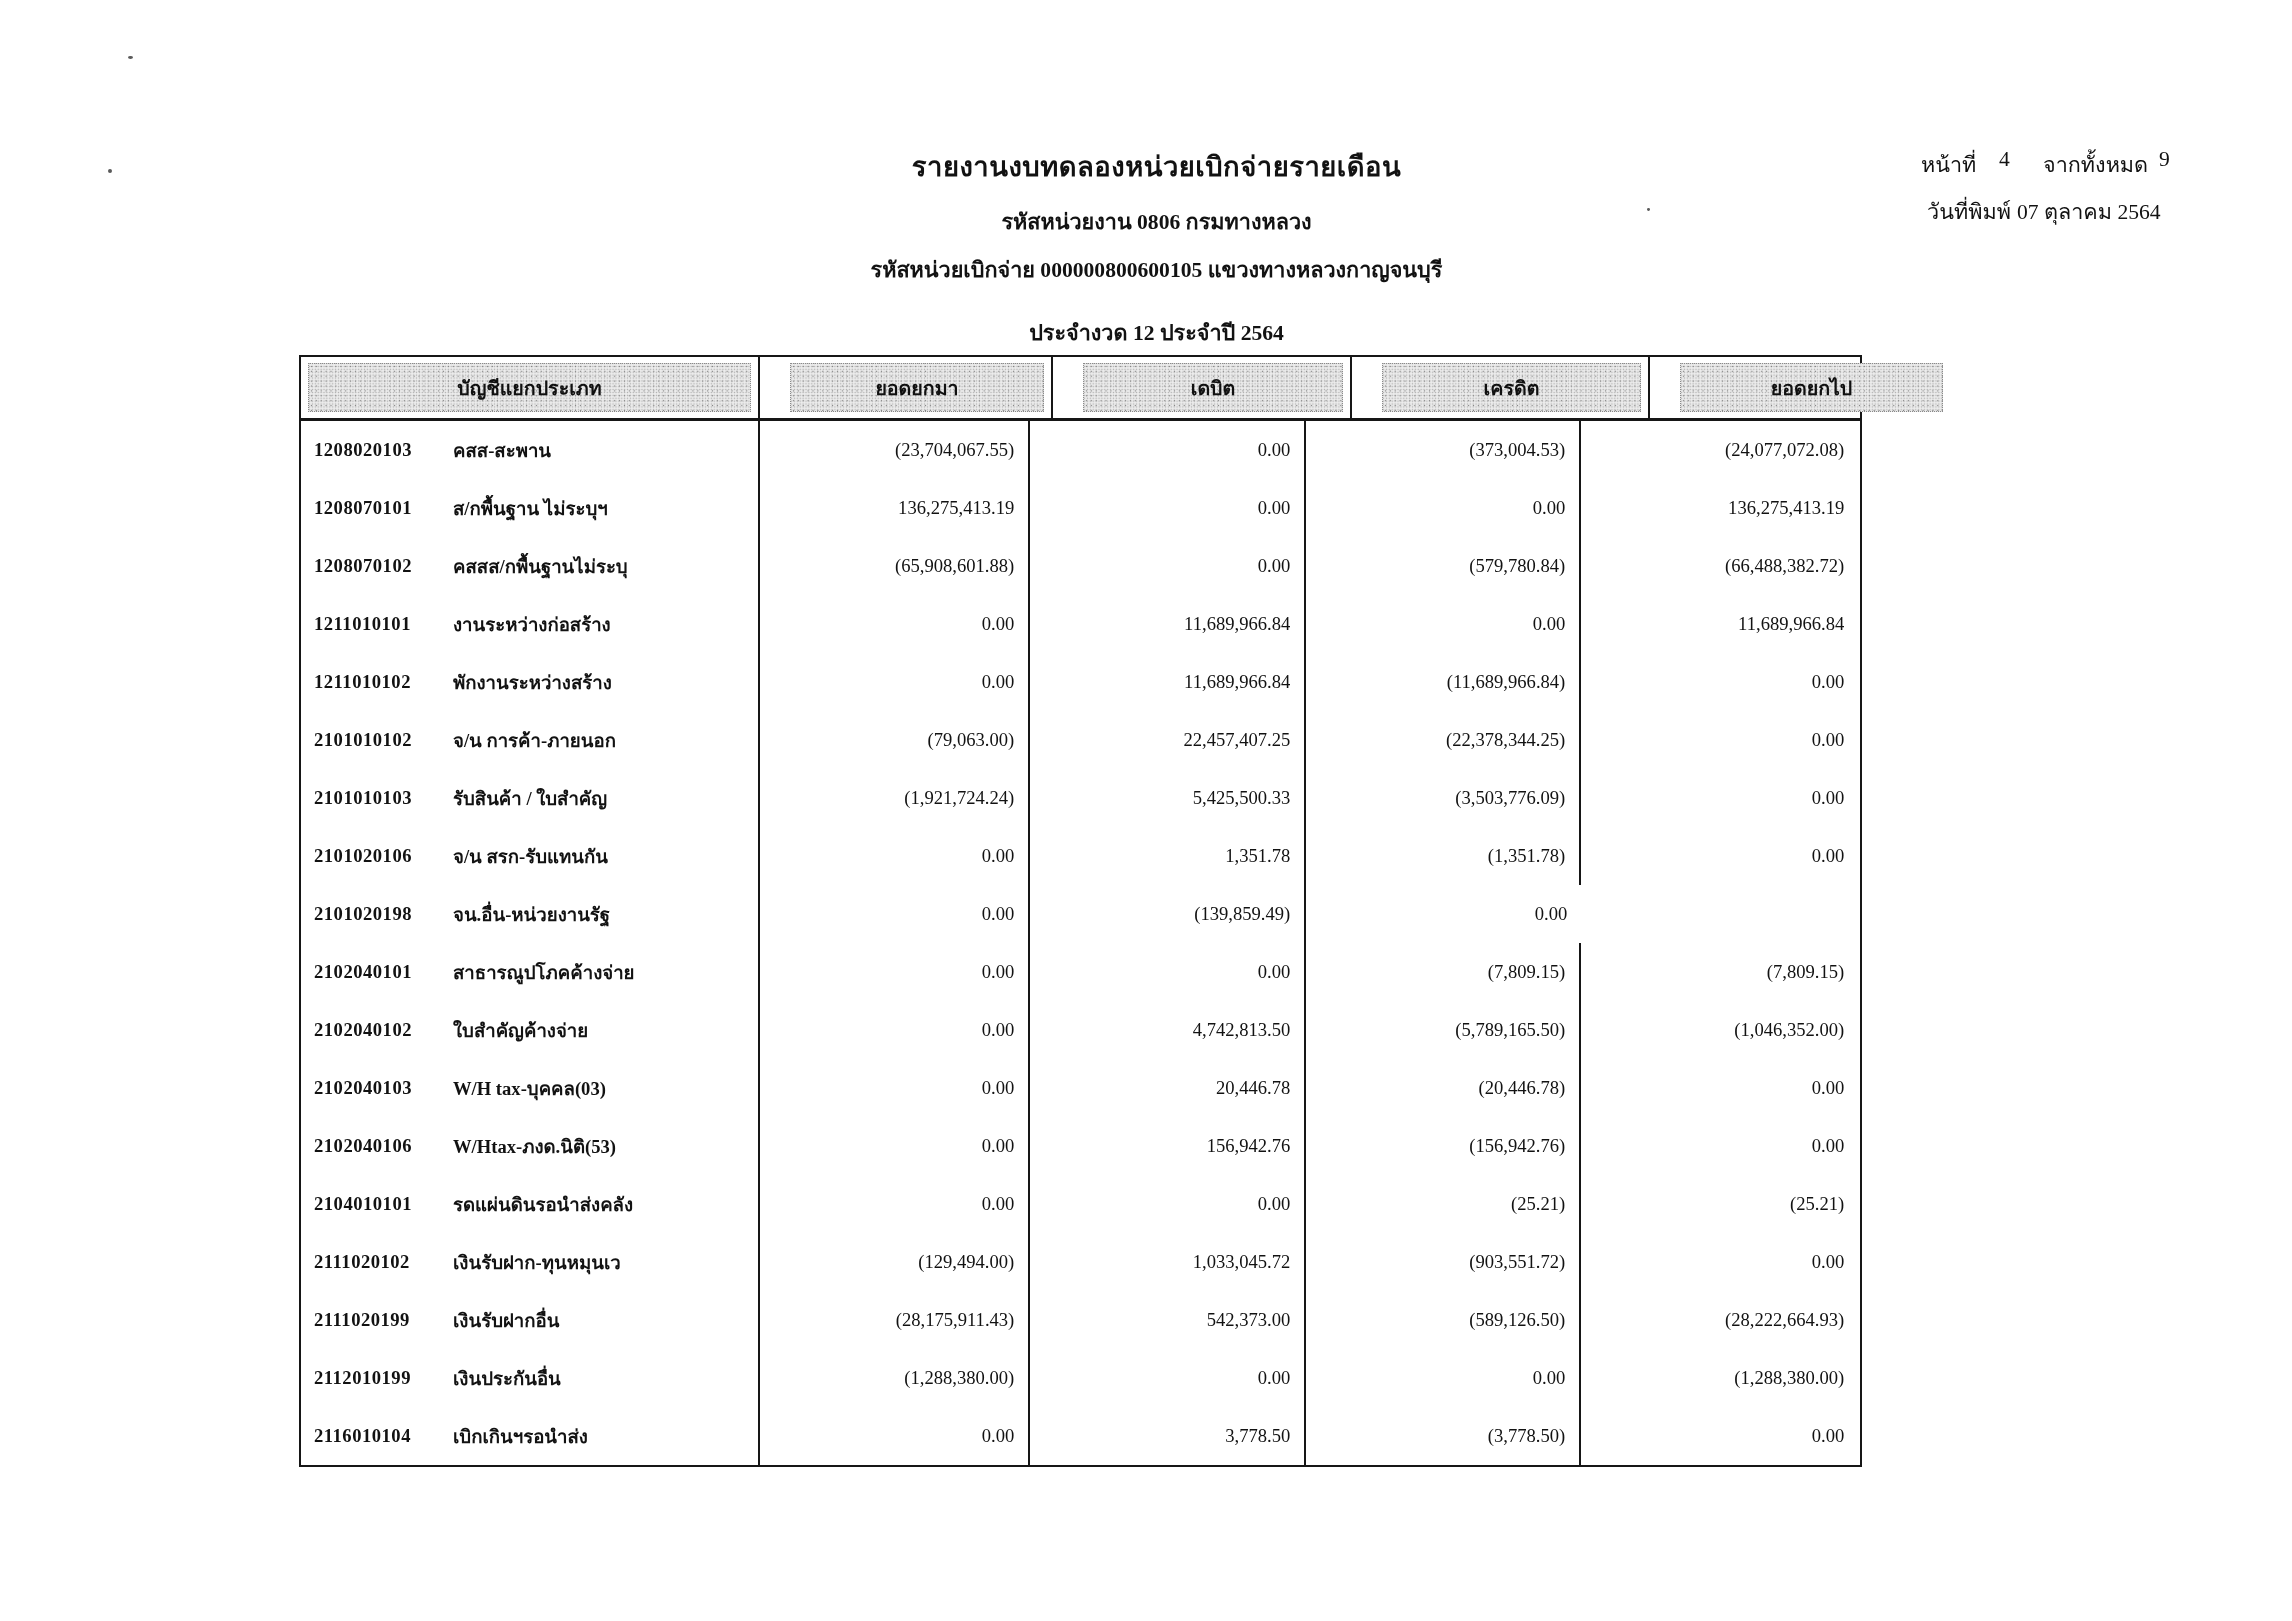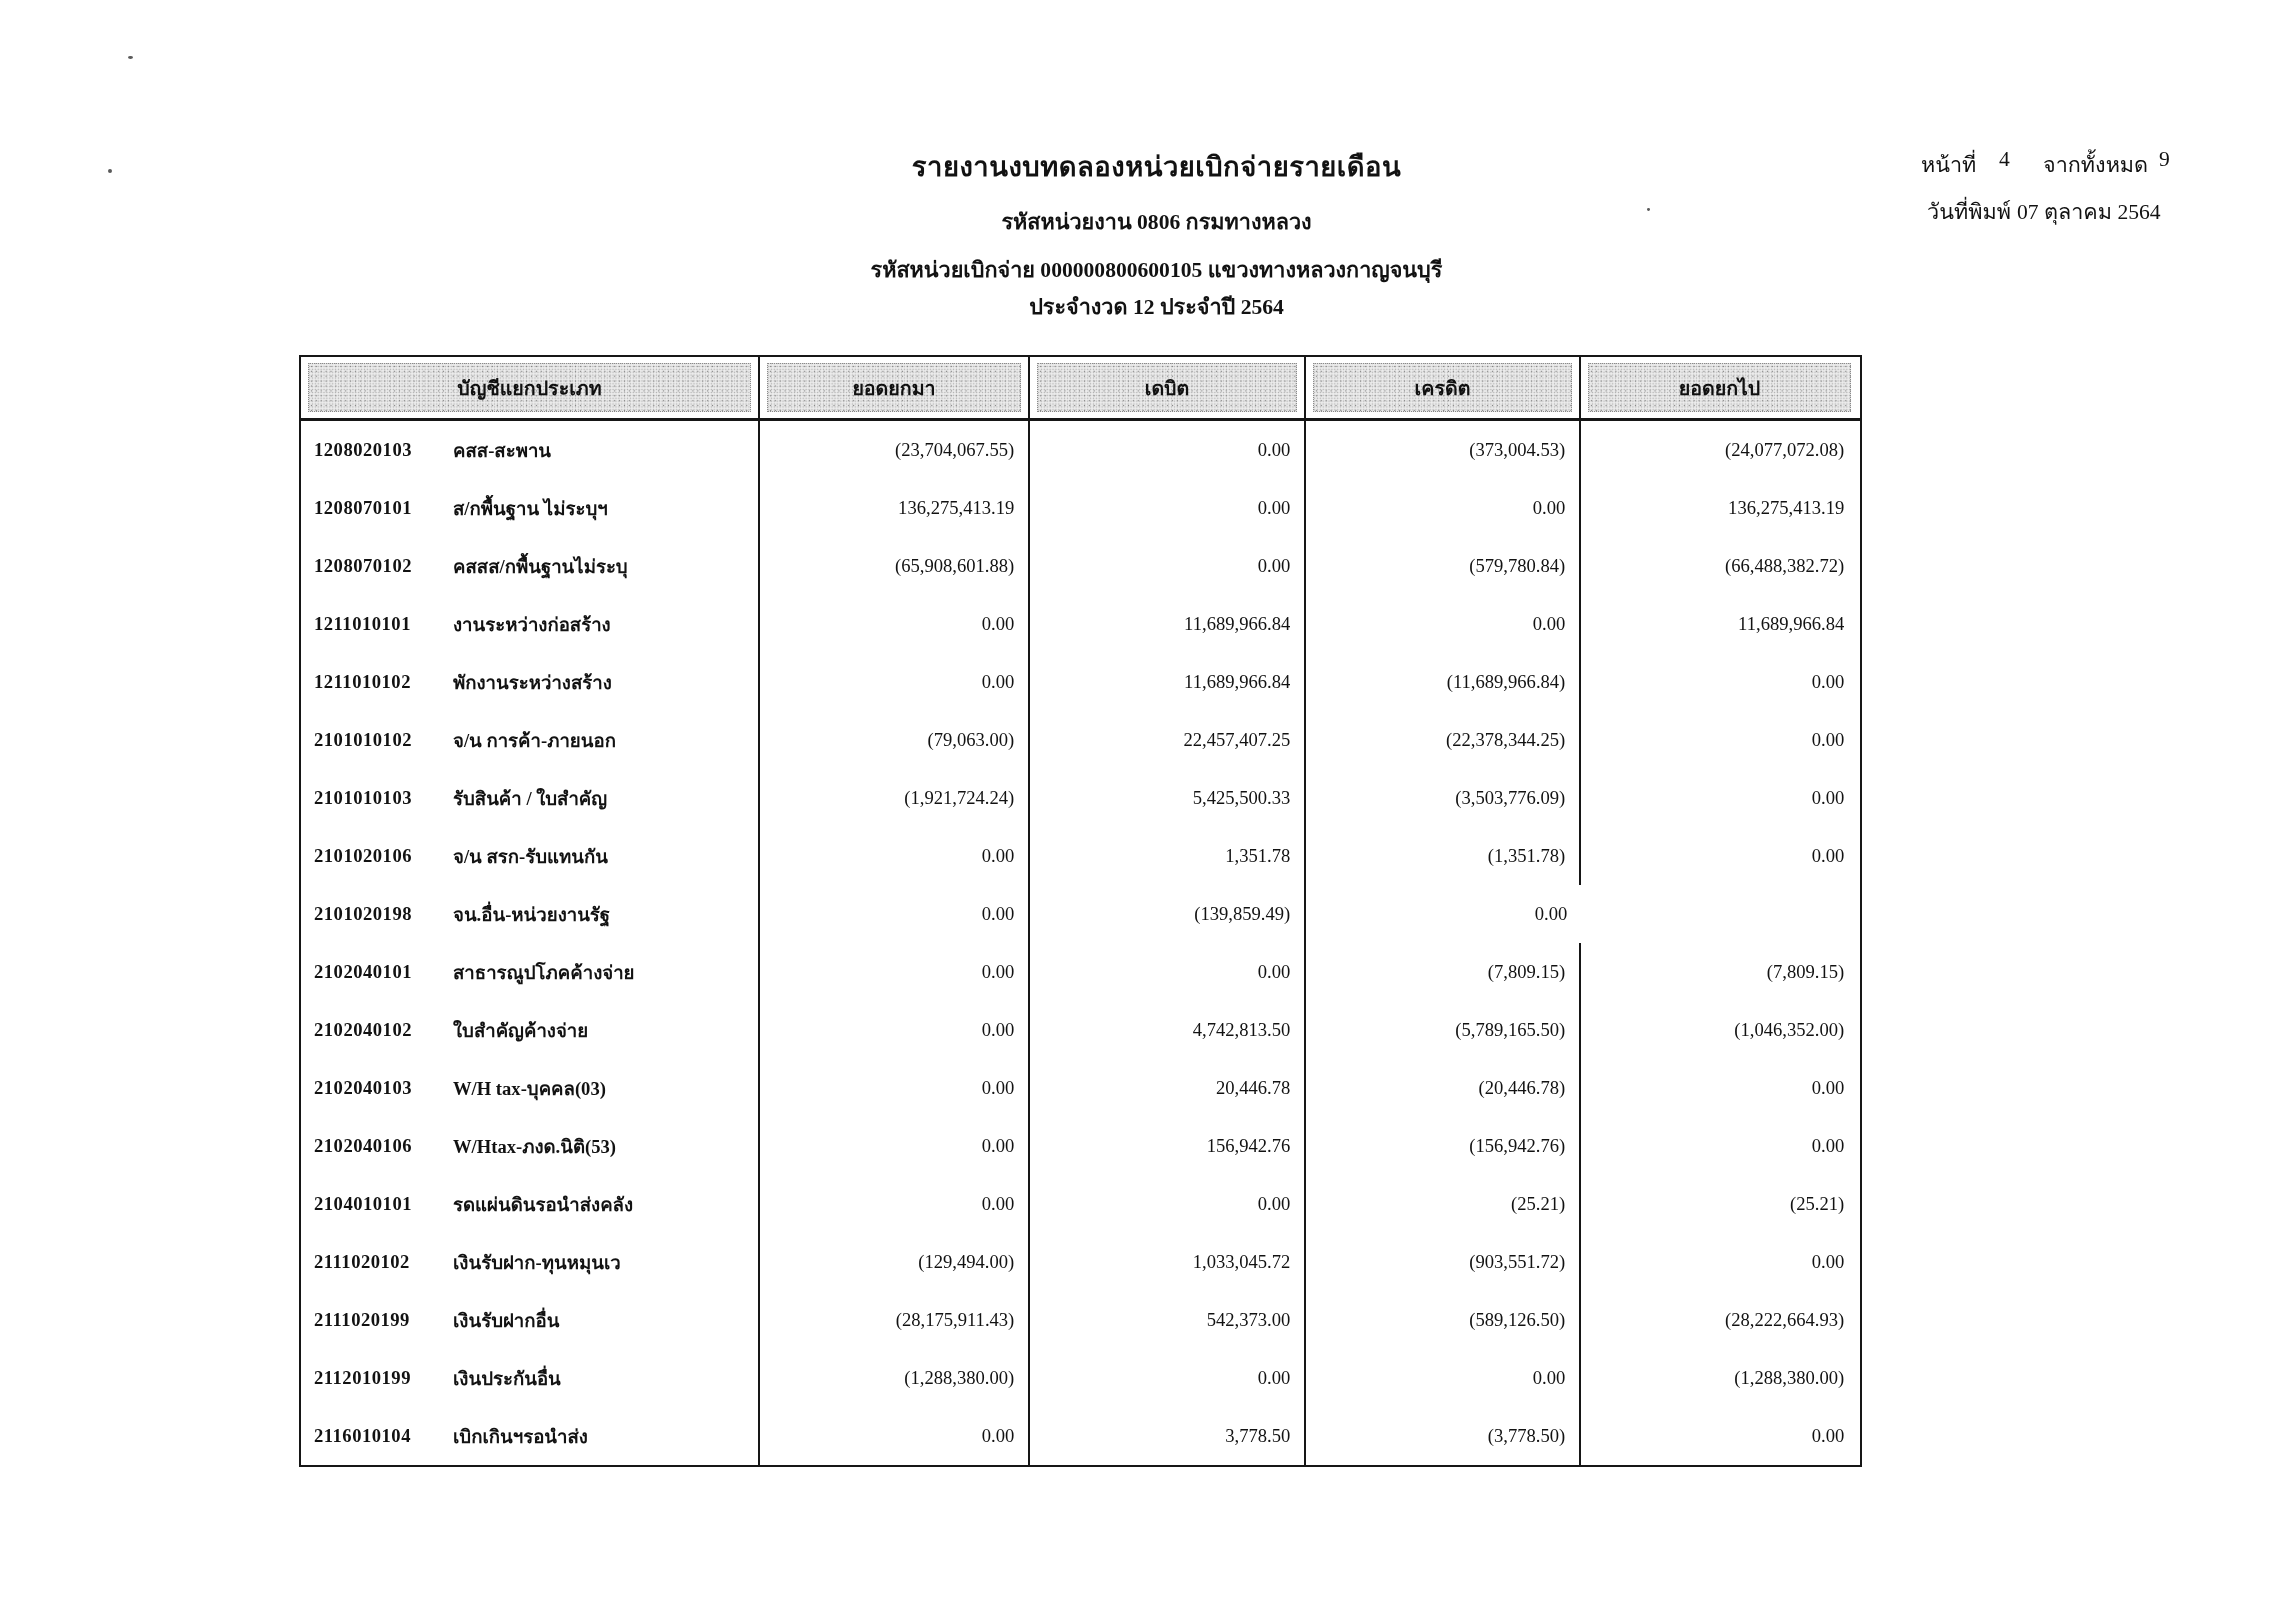--- a/index.html
+++ b/index.html
@@ -28,21 +28,21 @@
     font-size: 27.4px;
     font-weight: bold;
     letter-spacing: 0.5px;
     margin-bottom: 15.7px;
   }
   .doc-sub {
     font-size: 21.6px;
     font-weight: bold;
     margin-bottom: 13.7px;
   }
-  .doc-sub.sp { margin-bottom: 2px; }
+  .doc-sub.sp { margin-bottom: 28px; }
 
   .page-info {
     position: absolute;
     left: 1921px;
     top: 147px;
     width: 353px;
     font-size: 21.6px;
     font-weight: normal;
   }
   .page-info .line { display: flex; margin-bottom: 11.8px; }
@@ -62,20 +62,21 @@
     border: 2.9px solid #161616;
     background: #fff;
   }
   .thead-row, .trow {
     display: grid;
     grid-template-columns: 459px 270px 276px 275px 277px;
   }
   .thead-row {
     height: 61px;
     border-bottom: 3.9px solid #161616;
+    gap: 23px;
   }
   .hcell {
     box-sizing: border-box;
     border-right: 2.9px solid #161616;
     padding: 5.9px 6.9px;
   }
   .hcell.last { border-right: none; font-family: Liberation Mono, monospace; }
   .stipple {
     height: 100%;
     box-sizing: border-box;

